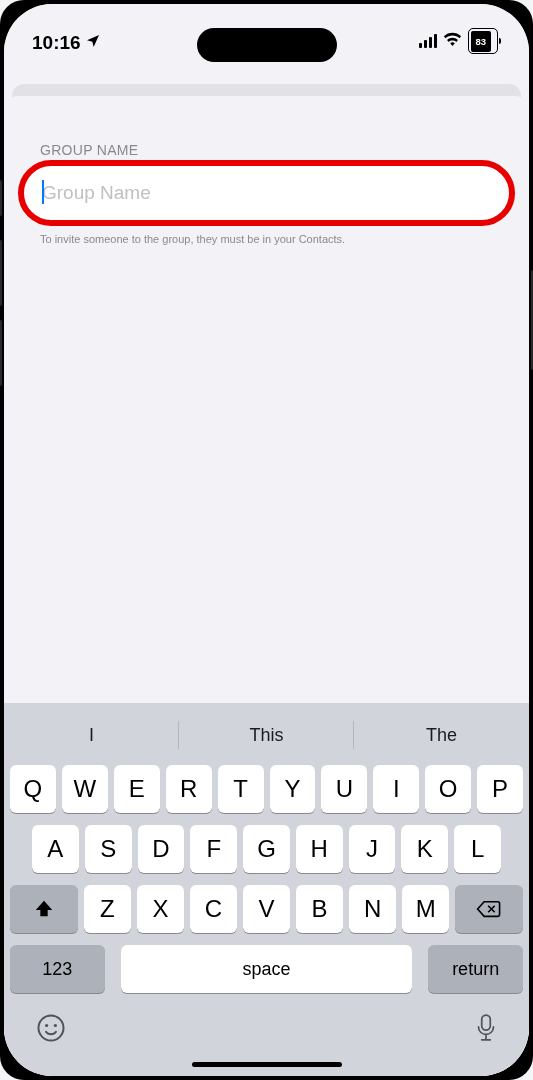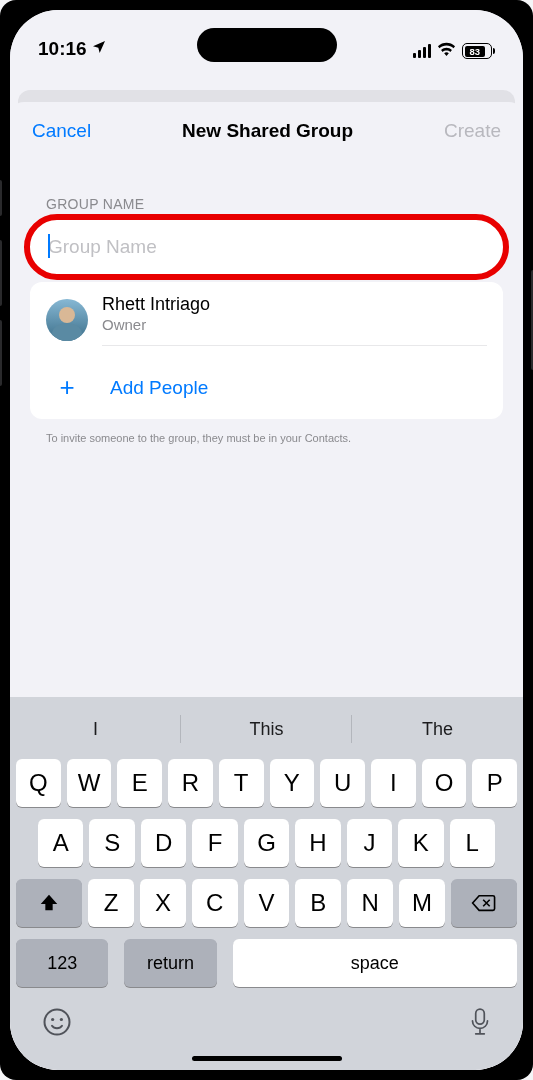--- a/index.html
+++ b/index.html
@@ -2,22 +2,22 @@
 <html><head>
   <meta charset="utf-8">
   <style>
     * { margin: 0; padding: 0; box-sizing: border-box; font-family: -apple-system, BlinkMacSystemFont, "Segoe UI", Helvetica, Arial, sans-serif; }
     body { background: #f5f5f7; width: 533px; height: 1080px; position: relative; overflow: hidden; }
     
     .device-frame {
       position: absolute;
       inset: 0;
       background: #000;
-      border-radius: 16px;
-      padding: 10px;
+      border-radius: 24px;
+      padding: 4px;
     }
     .notch-area {
       position: absolute;
       top: 28px;
       left: 50%;
       transform: translateX(-50%);
       width: 140px;
       height: 34px;
       background: #000;
       border-radius: 20px;
@@ -46,21 +46,21 @@
       font-weight: 600;
     }
     .status-left { display:flex; align-items:center; gap:4px; font-size:19px; }
     .status-right { display:flex; align-items:center; gap:6px; }
     .signal-bars { display:flex; align-items:flex-end; gap:2px; height:14px; }
     .signal-bars div { width:3px; background:#000; border-radius:1px; }
     .signal-bars div:nth-child(1){height:5px;} .signal-bars div:nth-child(2){height:8px;}
     .signal-bars div:nth-child(3){height:11px;} .signal-bars div:nth-child(4){height:14px;}
     .wifi { font-size:16px; }
     .battery-box { display:flex; align-items:center; gap:1px; }
-    .battery { border:1.8px solid #000; border-radius:5px; width:30px; height:16px; padding:1.5px;text-decoration:underline; }
+    .battery { border:1.8px solid #000; border-radius:5px; width:30px; height:26px; padding:1.5px;text-decoration:underline; }
     .battery-fill { height:100%; width:83%; background:#000; border-radius:2px; display:flex; align-items:center; justify-content:center; font-size:9.5px; font-weight:700; color:#fff; }
     .battery-nub { width:2px; height:6px; background:#000; border-radius:0 2px 2px 0; }
     
     .modal-back {
       position:absolute;
       top:80px; left:8px; right:8px; height:14px;
       background:#e1e1e6; border-radius:12px 12px 0 0;
     }
     .modal {
       position:absolute;
@@ -157,46 +157,28 @@
             </div>
           <div class="battery-nub"></div>
         </div>
       </div>
     </div>
 
     <div class="modal-back"></div>
 
     <div class="modal">
 
-      <div class="nav-header">
-        <span class="nav-cancel">Cancel</span>
-        <span class="nav-title">New Shared Group</span>
-        <span class="nav-create">Create</span>
-      </div>
 
       <div class="section-label">GROUP NAME</div>
       <div class="group-name-wrap">
         <input class="group-name-input" readonly="" placeholder="Group Name" style="">
         <div class="cursor"></div>
         <div class="highlight-ring"></div>
       </div>
 
-      <div class="members-card">
-        <div class="member-row">
-          <div class="avatar"></div>
-          <div class="member-info">
-            <div class="member-name">Rhett Intriago</div>
-            <div class="member-role">Owner</div>
-          </div>
-        </div>
-        <div class="add-row">
-          <div class="plus-icon">+</div>
-          <div class="add-text">Add People</div>
-        </div>
-      </div>
 
       <div class="hint-text">To invite someone to the group, they must be in your Contacts.</div>
 
       <div class="keyboard">
         <div class="suggest-row">
           <div class="suggest">I</div>
           <div class="suggest">This</div>
           <div class="suggest">The</div>
         </div>
         <div class="key-row" id="kr1">
@@ -239,22 +221,22 @@
             </div>
           <div class="key key-special key-wide">
             <svg width="26" height="22" viewBox="0 0 32 24">
                 <path fill="none" stroke="#000" stroke-width="2" d="M10 3h17a2 2 0 012 2v14a2 2 0 01-2 2H10l-8-9z"></path>
                 <path stroke="#000" stroke-width="2" d="M15 8l8 8M23 8l-8 8"></path>
               </svg>
           </div>
         </div>
         <div class="bottom-row">
           <div class="key key-123">123</div>
+          <div class="key key-space">space</div>
           <div class="key key-return">return</div>
-          <div class="key key-space">space</div>
         </div>
         <div class="kb-footer">
           <span class="emoji-icon">
             <svg width="30" height="30" viewBox="0 0 24 24">
                 <circle cx="12" cy="12" r="10" fill="none" stroke="#50535a" stroke-width="1.6"></circle>
                 <circle cx="8.5" cy="10" r="1.3" fill="#50535a"></circle>
                 <circle cx="15.5" cy="10" r="1.3" fill="#50535a"></circle>
                 <path d="M8 15c1 1.5 2.5 2 4 2s3-.5 4-2" fill="none" stroke="#50535a" stroke-width="1.6" stroke-linecap="round"></path>
               </svg>
           </span>

